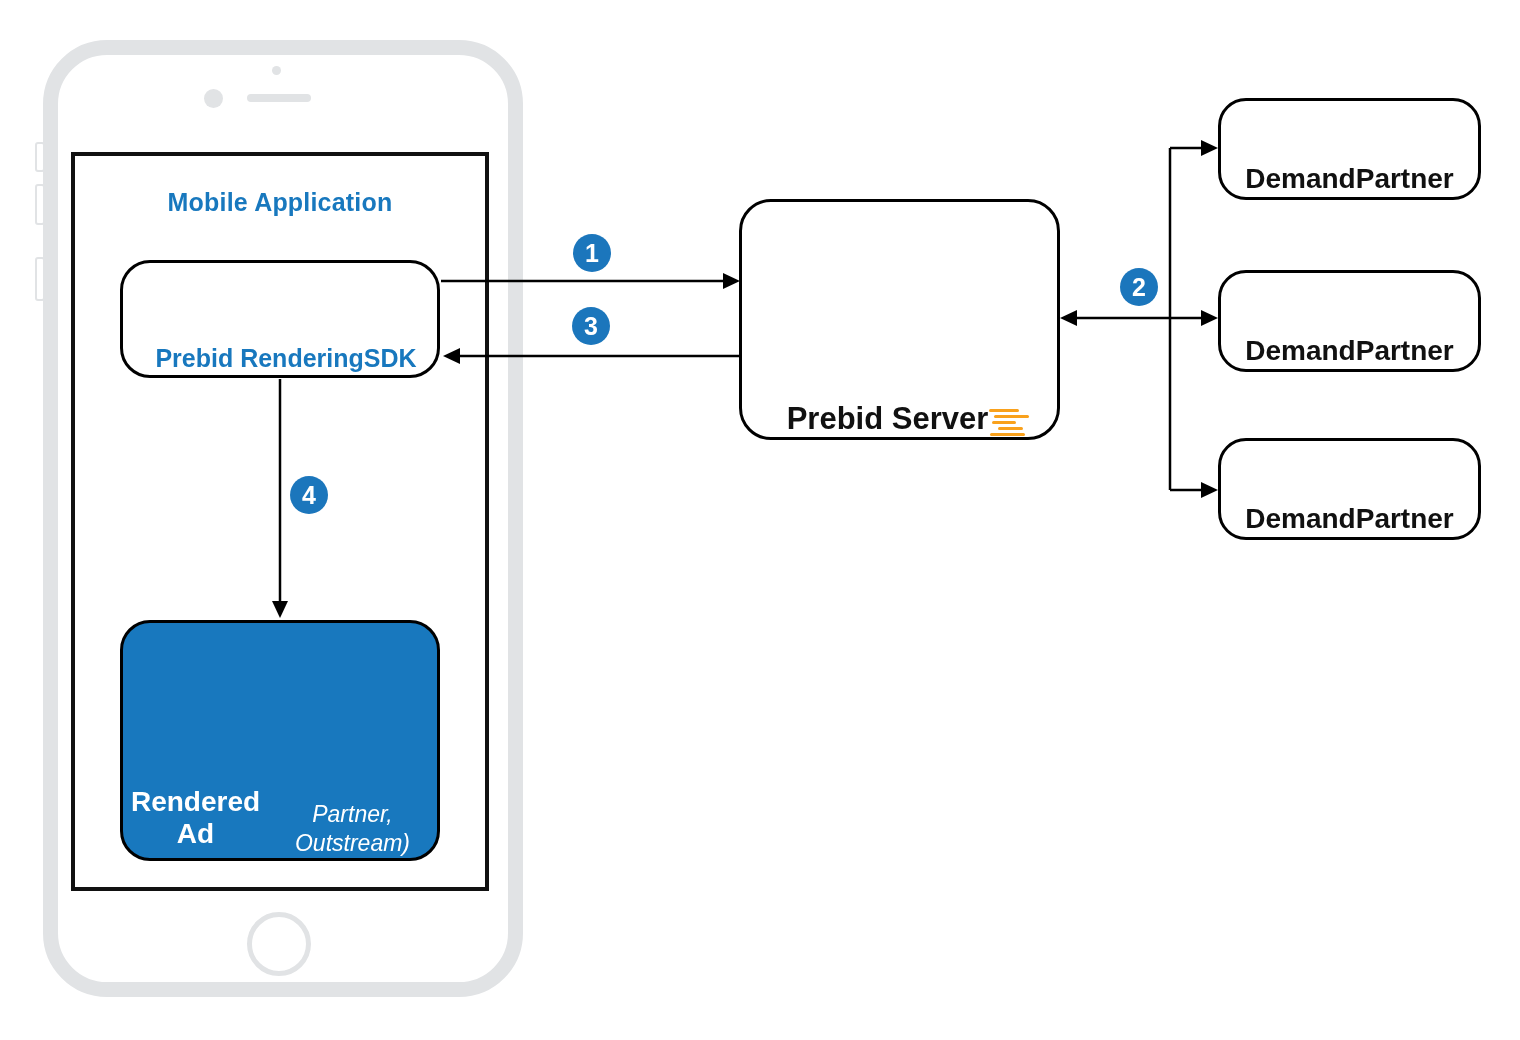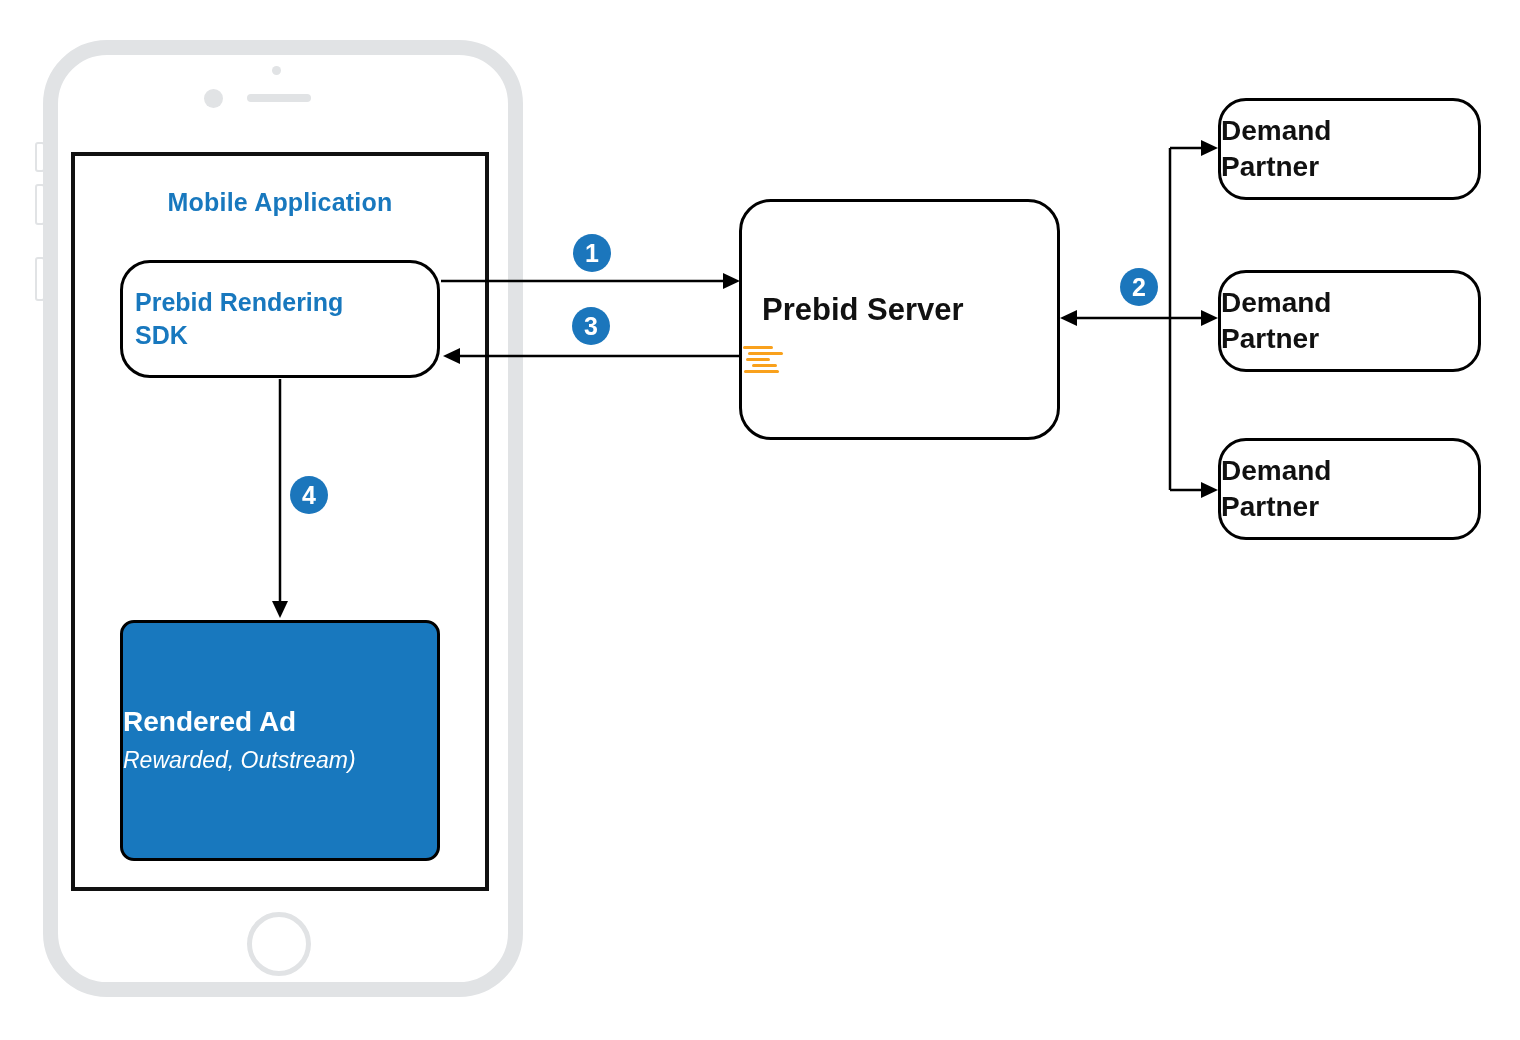--- a/index.html
+++ b/index.html
@@ -32,25 +32,25 @@
   .home{position:absolute;left:247px;top:912px;width:64px;height:64px;border-radius:50%;
     border:5px solid var(--phone-gray);background:#fff;z-index:2;}
 
   
   .app-rect{position:absolute;left:71px;top:152px;width:418px;height:739px;
     border:4px solid #111;background:#fff;z-index:2;}
   .app-title{position:absolute;left:0;top:32px;width:100%;text-align:center;
     color:var(--accent-blue);font-weight:bold;font-size:25px;letter-spacing:0.2px;}
 
   
-  .node{position:absolute;display:flex;flex-direction:column;align-items:flex-start;
+  .node{position:absolute;display:flex;flex-direction:row;align-items:flex-end;
     justify-content:center;background:#fff;border:3px solid var(--line-black);z-index:3;}
   .sdk-box{left:120px;top:260px;width:320px;height:118px;border-radius:30px;
     color:var(--accent-blue);font-weight:bold;font-size:25px;line-height:33px;text-align:center;padding-left:12px;}
-  .ad-box{left:120px;top:620px;width:320px;height:241px;border-radius:14px;
+  .ad-box{left:120px;top:620px;width:320px;height:241px;border-radius:30px;
     background:var(--ad-fill);color:#fff;text-align:center;}
   .ad-title{font-weight:bold;font-size:28px;margin-bottom:8px;}
   .ad-sub{font-style:italic;font-size:23px;line-height:29px;}
   .server-box{left:739px;top:199px;width:321px;height:241px;border-radius:32px;text-align:center;}
   .server-title{font-weight:bold;font-size:31px;color:#111;margin-top:26px;margin-left:20px;}
   .prebid-logo{position:relative;width:44px;height:28px;margin-top:18px;}
   .prebid-logo span{position:absolute;height:3.4px;border-radius:2px;background:var(--logo-orange);}
   .lb1{left:1px;top:0;width:30px;}
   .lb2{left:6px;top:6px;width:35px;}
   .lb3{left:4px;top:12px;width:24px;}
@@ -92,21 +92,21 @@
     <div class="app-title">Mobile Application</div>
   </div>
 
   <div class="node sdk-box">
     <span>Prebid Rendering</span>
     <span>SDK</span>
   </div>
 
   <div class="node ad-box">
     <div class="ad-title">Rendered Ad</div>
-    <div class="ad-sub">Rewarded, Outstream)</div>
+    <div class="ad-sub">Partner, Outstream)</div>
   </div>
 
   <div class="node server-box">
     <div class="server-title">Prebid Server</div>
     <div class="prebid-logo">
       <span class="lb1"></span>
         <span class="lb2"></span>
         <span class="lb3"></span>
       <span class="lb4"></span>
         <span class="lb5"></span>

